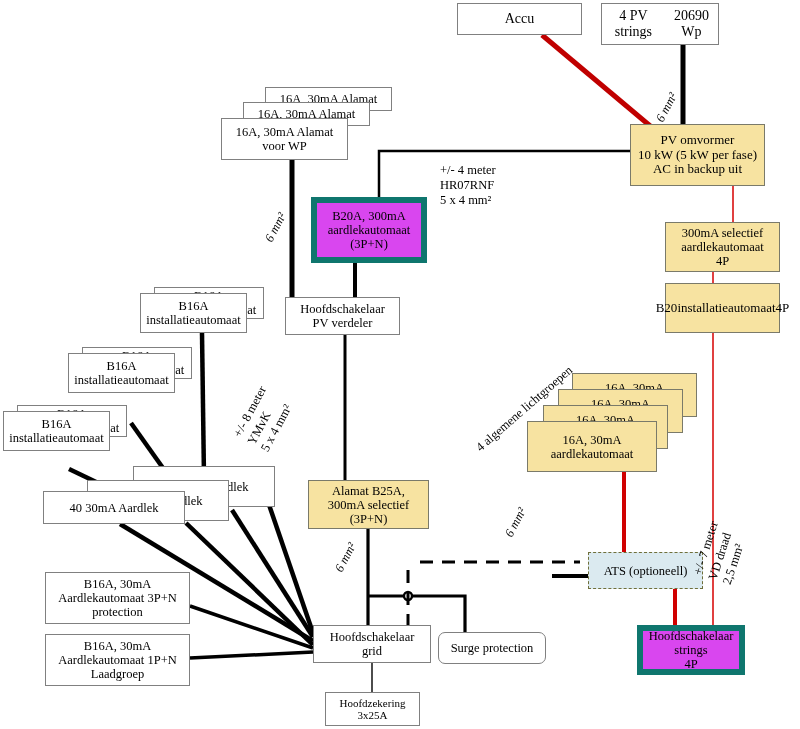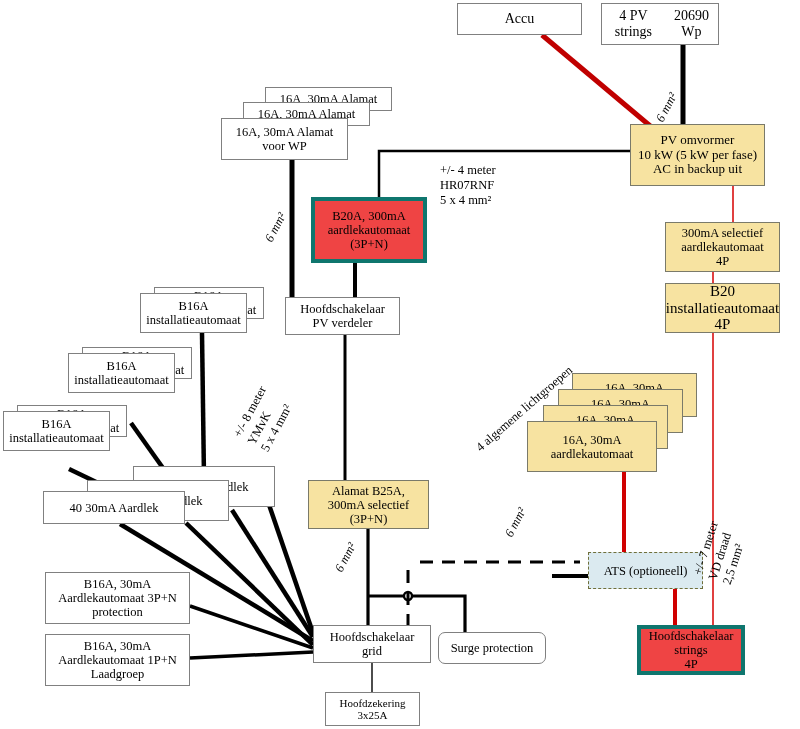--- a/index.html
+++ b/index.html
@@ -4,21 +4,21 @@
 <style>
   html,body{margin:0;padding:0;background:#ffffff;}
   #stage{position:relative;width:800px;height:729px;background:#ffffff;
          font-family:"Liberation Serif", serif;overflow:hidden;}
   svg#wires{position:absolute;left:0;top:0;width:800px;height:729px;}
   .box{position:absolute;box-sizing:border-box;border:1px solid #808080;
        background:#ffffff;display:flex;align-items:center;justify-content:center;
        text-align:center;line-height:1.12;color:#000;}
   .box .lines{padding:0 2px;}
   .yellow{background:#f7e3a1;border:1px solid #7a7a6a;}
-  .pink{background:#ef4444;border:4px solid #0f766e;}
+  .pink{background:#d946ef;border:6px solid #0f766e;}
   .blue{background:#dbeaf0;border:1px dashed #6f6f3a;}
   .lbl{position:absolute;color:#000;line-height:1.18;white-space:nowrap;}
   .rot{transform-origin:left bottom;}
   .ital{font-style:italic;}
 </style>
 </head>
 <body>
 
 <div id="stage">
 
@@ -84,21 +84,21 @@
     <div>10 kW (5 kW per fase)</div>
     <div>AC in     backup uit</div>
   </div>
 
   <div class="box yellow" style="left:665px;top:222px;width:115px;height:50px;font-size:12.5px;flex-direction:column;">
     <div>300mA selectief</div>
     <div>aardlekautomaat</div>
     <div>4P</div>
   </div>
 
-  <div class="box yellow" style="left:665px;top:283px;width:115px;height:50px;font-size:15px;flex-direction:column;">
+  <div class="box yellow" style="left:665px;top:283px;width:115px;height:50px;font-size:13px;flex-direction:row;">
     <div>B20</div>
     <div>installatieautomaat</div>
     <div>4P</div>
   </div>
 
   <div class="box" style="left:265px;top:87px;width:127px;height:24px;font-size:12.5px;">
     <div>16A, 30mA Alamat</div>
   </div>
   <div class="box" style="left:243px;top:102px;width:127px;height:24px;font-size:12.5px;">
     <div>16A, 30mA Alamat</div>

